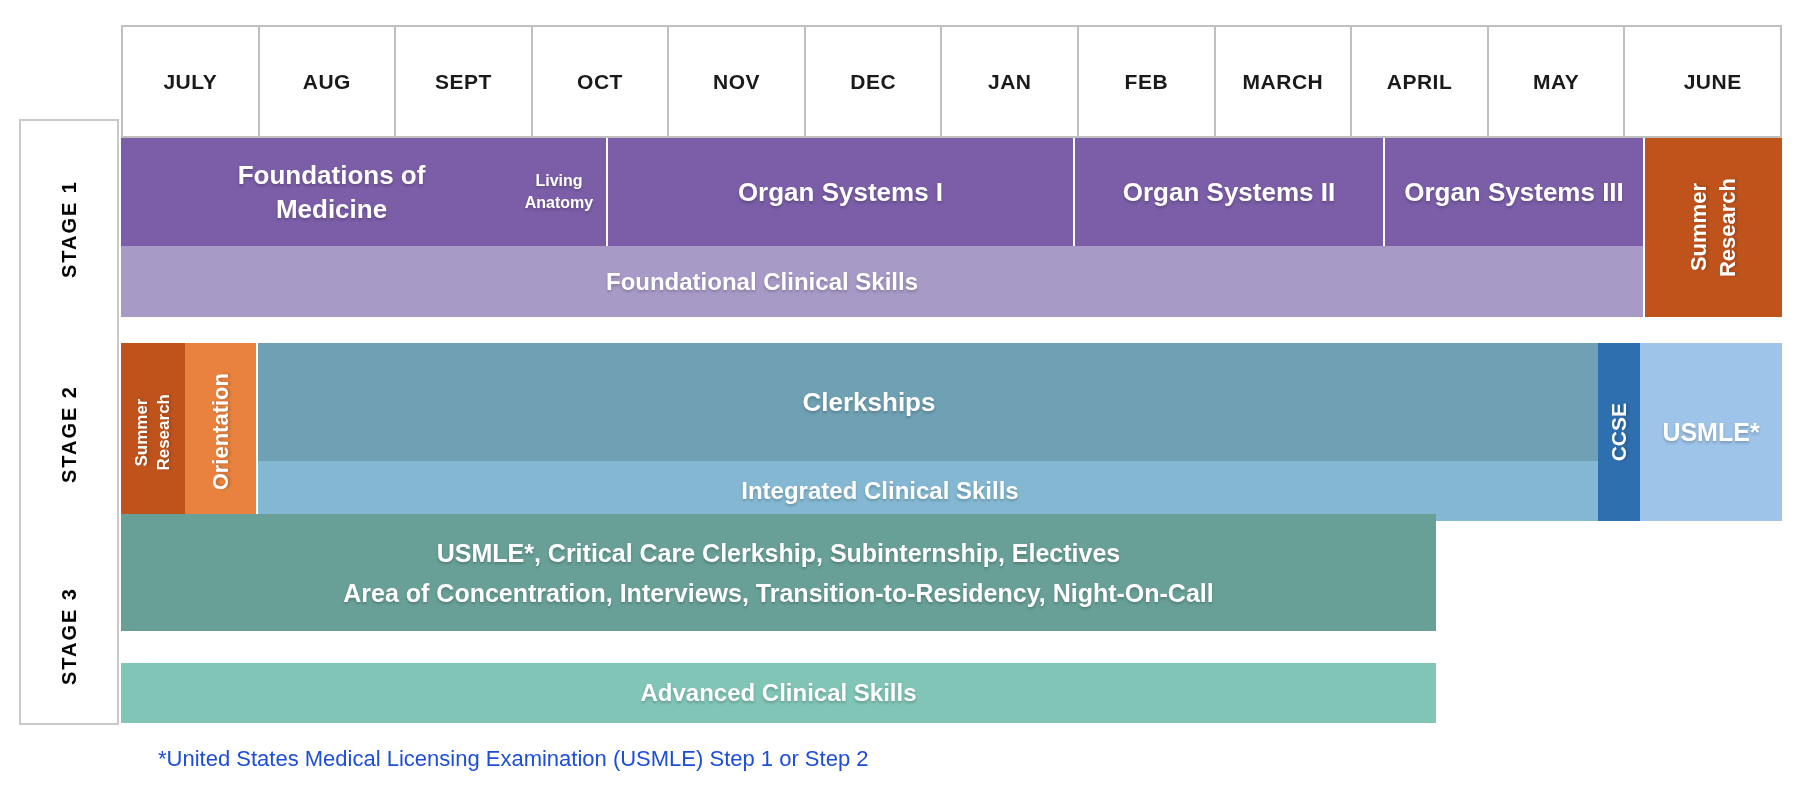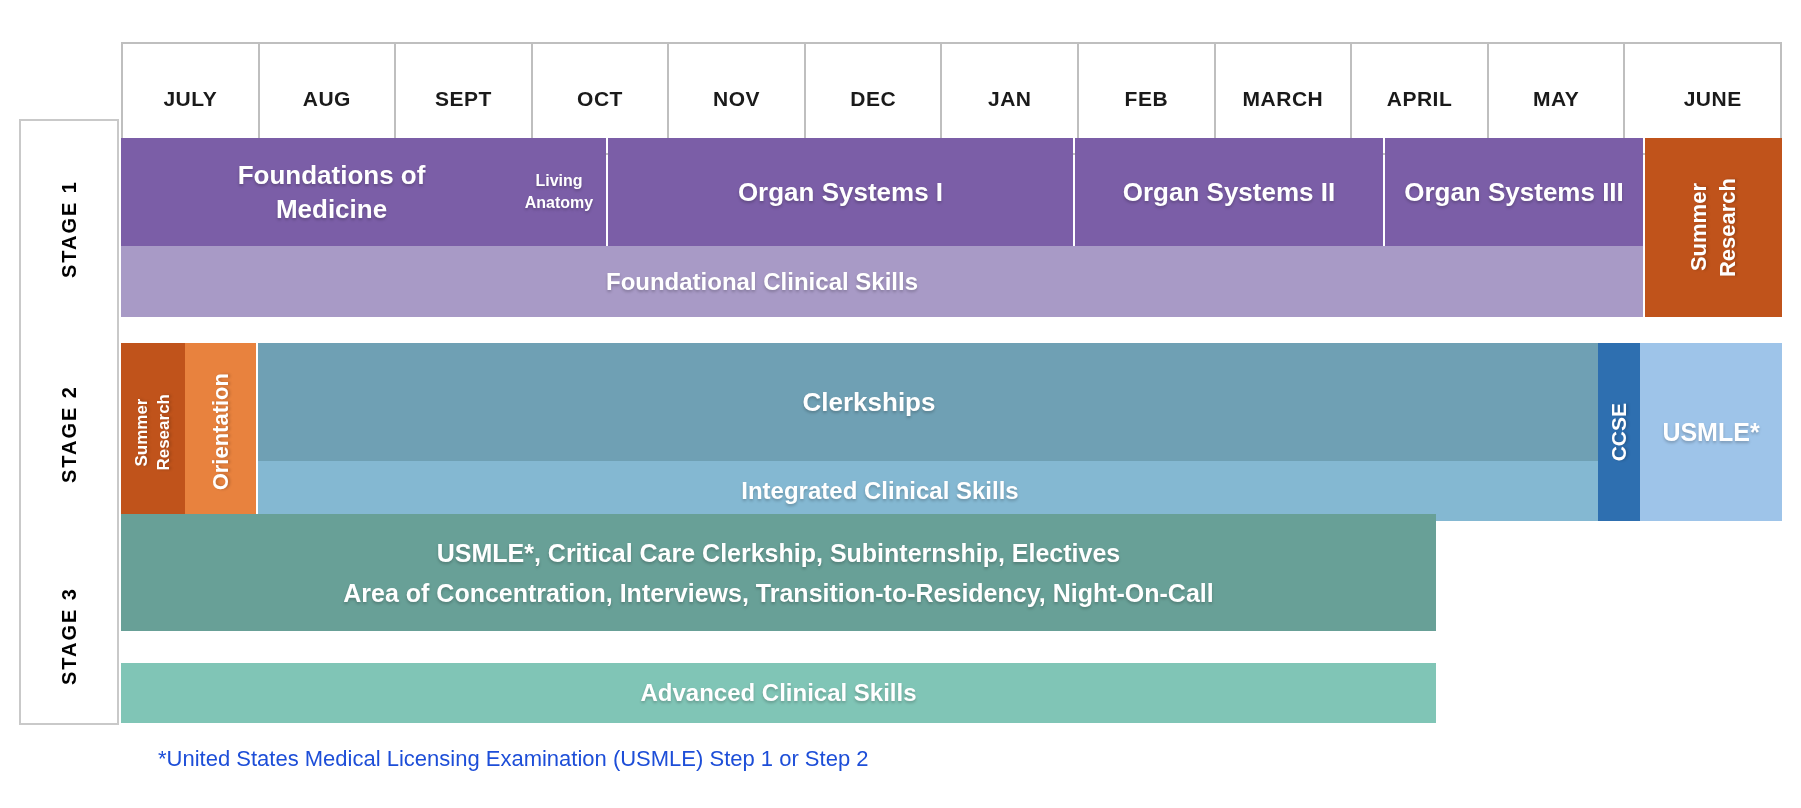--- a/index.html
+++ b/index.html
@@ -8,21 +8,21 @@
     width:1801px;height:808px;
     background:#fff;
     font-family:"Liberation Sans", sans-serif;
     overflow:hidden;
   }
   .abs{position:absolute;}
   .flexc{display:flex;align-items:center;justify-content:center;}
   .wtxt{color:#fff;font-weight:bold;text-shadow:0 2px 3px rgba(0,0,0,0.22);text-align:center;}
   
   #month-row{
-    left:121px;top:42px;width:1661px;height:113px;
+    left:121px;top:25px;width:1661px;height:113px;
     display:flex;border:2px solid #BFBFBF;box-sizing:border-box;background:#fff;
   }
   .month-cell{
     flex:1;display:flex;align-items:center;justify-content:center;
     border-right:2px solid #BFBFBF;box-sizing:border-box;
     font-size:21px;font-weight:bold;color:#1a1a1a;letter-spacing:0.5px;
   }
   .month-cell:last-child{border-right:none;padding-left:20px;}
   
   #stage-box{

